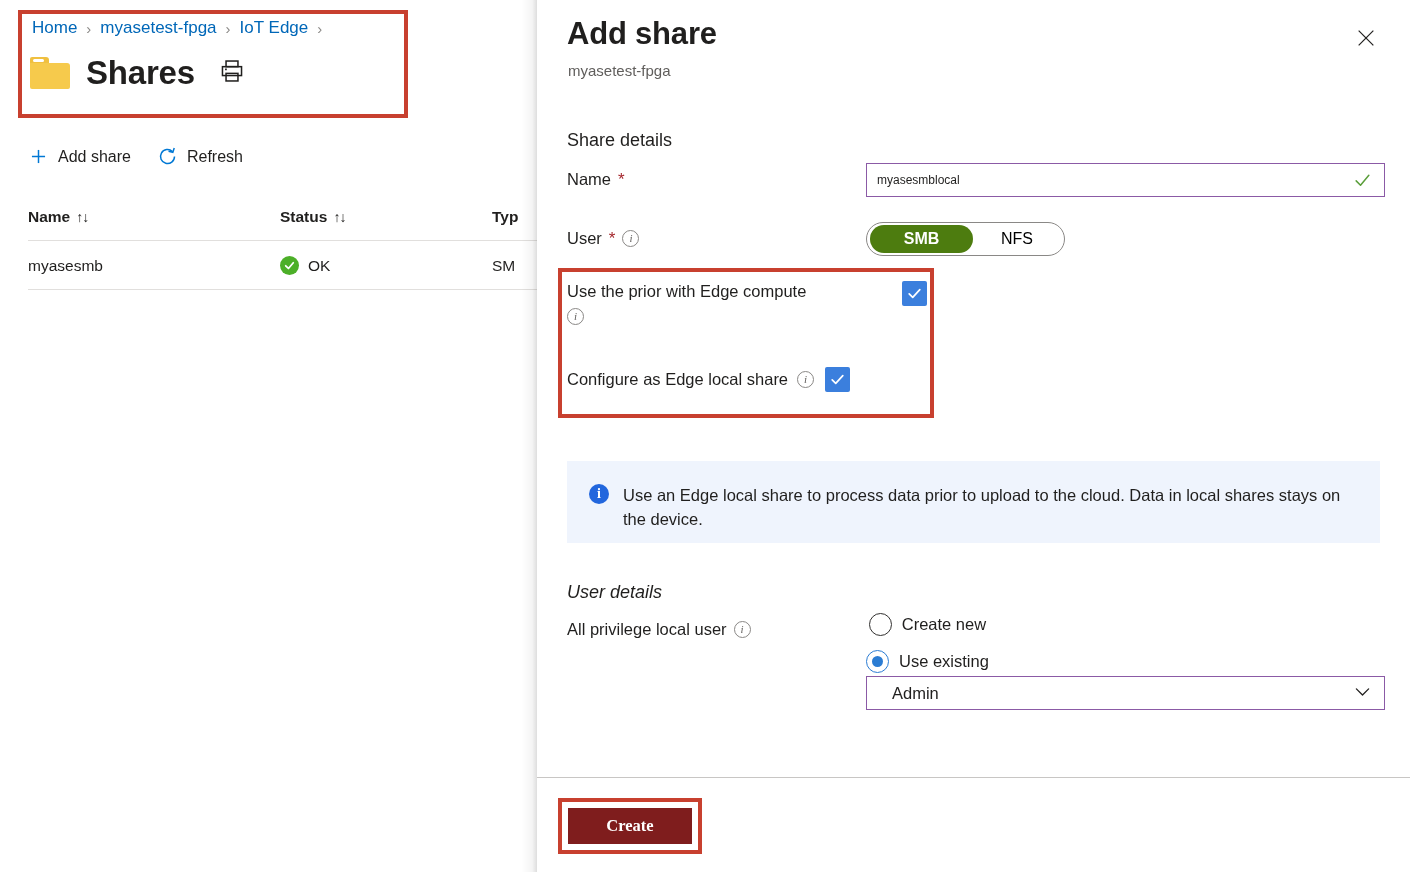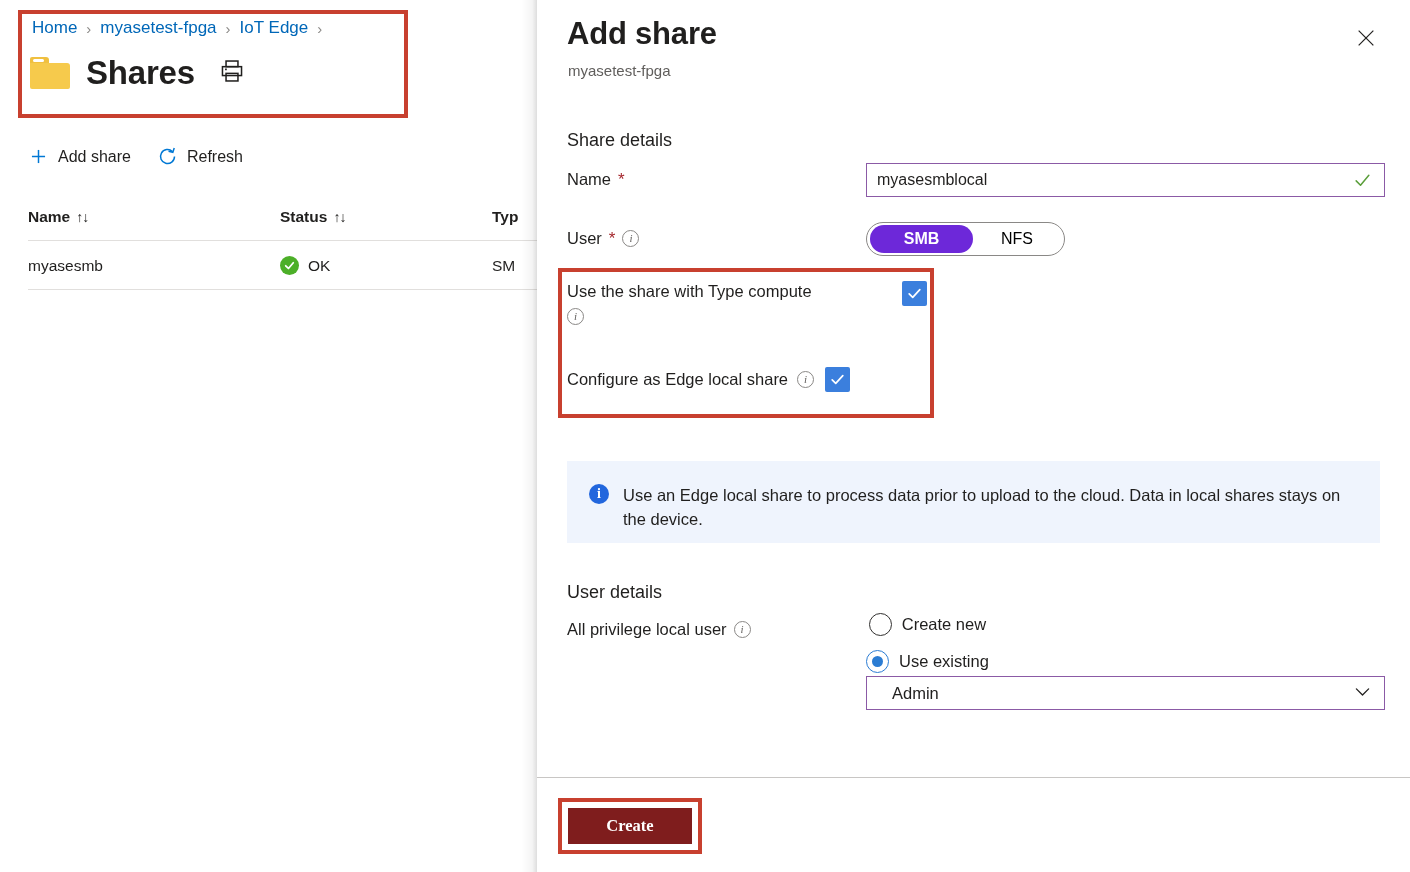--- a/index.html
+++ b/index.html
@@ -140,21 +140,21 @@
     width: 32px; height: 32px;
     display: flex; align-items: center; justify-content: center;
     cursor: pointer; color: #201f1e;
   }
 
   .section-head {
     position: absolute; left: 30px;
     font-size: 18px; color: #201f1e;
   }
   #share-details-head { top: 130px; }
-  #user-details-head { top: 582px; }
+  #user-details-head { top: 582px; font-style: italic; }
 
   .field-label {
     position: absolute; left: 30px;
     font-size: 16.5px; color: #201f1e;
     display: flex; align-items: center; gap: 7px;
   }
   .req-star { color: #a4262c; font-size: 17px; line-height: 1; }
 
   .info-i {
     display: inline-flex; align-items: center; justify-content: center;
@@ -170,21 +170,21 @@
   #name-input-wrap {
     position: absolute; left: 329px; top: 163px;
     width: 519px; height: 34px;
     border: 1px solid #8b5aa6;
     display: flex; align-items: center;
     background: #ffffff;
   }
   #name-input {
     border: 0; outline: 0; flex: 1 1 auto;
     font-family: "Liberation Sans", sans-serif;
-    font-size: 16px; color: #201f1e;
+    font-size: 12px; color: #201f1e;
     padding: 0 10px; height: 100%;
     background: transparent;
   }
   #name-valid { padding-right: 12px; display:flex; align-items:center; }
 
   
   #type-label { top: 229px; }
   #type-toggle {
     position: absolute; left: 329px; top: 222px;
     width: 199px; height: 34px;
@@ -193,21 +193,21 @@
     display: flex; align-items: center;
     overflow: hidden;
   }
   #type-toggle .opt {
     height: 28px; margin: 2px;
     display: flex; align-items: center; justify-content: center;
     font-size: 16px; border-radius: 14px;
     cursor: pointer; font-weight: 600;
   }
   #type-toggle .opt.sel {
-    background: #6d28d9; color: #ffffff;
+    background: #4d7c0f; color: #ffffff;
     width: 103px; margin-left: 3px;
   }
   #type-toggle .opt.unsel { color: #000000; width: 80px; font-weight: 400; }
 
   
   .cb-row { position: absolute; display: flex; align-items: flex-start; }
   .cb-label {
     font-size: 16.5px; color: #201f1e;
     display: inline; line-height: 21px;
   }
@@ -403,21 +403,21 @@
       <span class="req-star">*</span>
       <span class="info-i">i</span>
     </div>
     <div id="type-toggle">
       <div class="opt sel">SMB</div>
       <div class="opt unsel">NFS</div>
     </div>
 
     <div class="cb-row" id="cb-row-1">
       <div style="flex:1 1 auto;">
-        <span class="cb-label">Use the share with Type compute</span>
+        <span class="cb-label">Use the prior with Edge compute</span>
         <span class="info-i" style="margin-top:6px; display:flex;">i</span>
       </div>
       <div class="cb" style="margin-left:4px;">
         <svg width="17" height="17" viewBox="0 0 24 24" fill="none" stroke="#ffffff" stroke-width="2.4" stroke-linecap="round" stroke-linejoin="round">
           <polyline points="4.5,12.5 9.5,17.5 19.5,6.5"></polyline>
         </svg>
       </div>
     </div>
 
     <div class="cb-row" id="cb-row-2">

